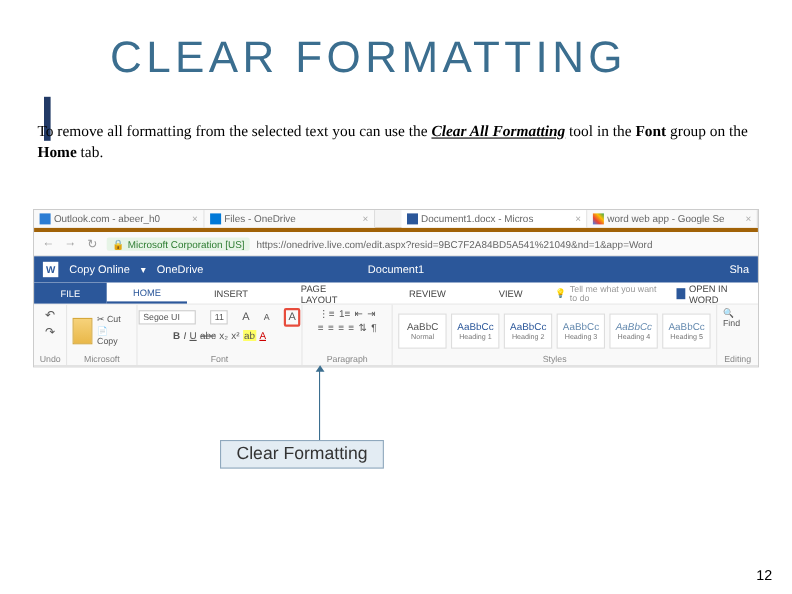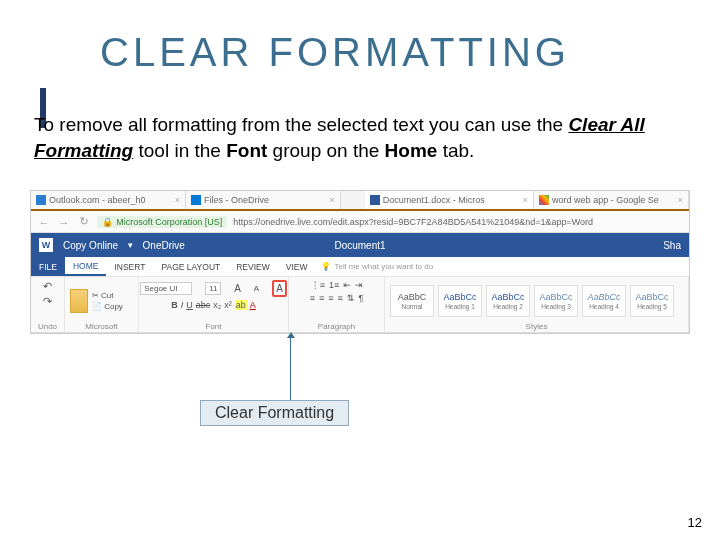--- a/index.html
+++ b/index.html
@@ -1,45 +1,45 @@
 <!DOCTYPE html>
 <html><head>
 <meta charset="utf-8">
 <style>
   * { box-sizing: border-box; margin: 0; padding: 0; }
   body { width: 720px; height: 540px; background: #fff; font-family: "Segoe UI", Arial, sans-serif; position: relative; overflow: hidden; }
   .slide { width: 720px; height: 540px; position: relative; }
   .title-wrap { position: absolute; top: 30px; left: 40px; }
   .title-bar { position: absolute; left: 0; top: 58px; width: 6px; height: 40px; background: #223a66; }
   .title { font-size: 40px; letter-spacing: 4px; color: #3b6e8f; font-weight: 400; font-family: Arial, sans-serif; margin-left: 60px; }
-  .body-text { position: absolute; top: 112px; left: 34px; width: 650px; font-family: Liberation Sans, sans-serif; font-size: 19px; line-height: 1.35; color: #000; }
+  .body-text { position: absolute; top: 112px; left: 34px; width: 650px; font-family: Liberation Serif, serif; font-size: 14px; line-height: 1.35; color: #000; }
   .body-text .underline { text-decoration: underline; font-style: italic; font-weight: bold; }
   .body-text .bold { font-weight: bold; }
 
   .browser { position: absolute; top: 190px; left: 30px; width: 660px; border: 1px solid #ccc; background: #fff; font-size: 10px; color: #555; }
-  .tabstrip { display: flex; height: 20px; background: #f4f4f4; border-bottom: 2px solid #a16207; align-items: stretch; }
+  .tabstrip { display: flex; height: 20px; background: #f4f4f4; border-bottom: 4px solid #a16207; align-items: stretch; }
   .tab { display: flex; align-items: center; gap: 3px; padding: 0 5px; border-right: 1px solid #ddd; background: #f9f9f9; font-size: 9px; color: #666; white-space: nowrap; overflow: hidden; min-width: 0; }
   .tab.active { background: #fff; margin-left: 24px; }
   .tab .x { margin-left: auto; color: #aaa; font-size: 9px; }
   .favicon { width: 10px; height: 10px; background: #2b7cd3; display: inline-block; }
   .favicon.drive { background: #0078d7; }
   .favicon.goog { background: linear-gradient(45deg,#4285f4,#ea4335,#fbbc05,#34a853); }
   .addrbar { display: flex; align-items: center; height: 22px; padding: 0 6px; gap: 6px; background: #fafafa; border-bottom: 1px solid #e0e0e0; }
   .nav-btn { width: 14px; height: 14px; color: #999; font-size: 11px; text-align: center; }
   .lock-badge { background: #e6f4e6; color: #2e7d32; padding: 1px 5px; font-size: 9px; border-radius: 2px; display: flex; align-items: center; gap: 3px; }
   .url { flex: 1; font-size: 9px; color: #666; white-space: nowrap; overflow: hidden; }
 
   .app-header { display: flex; align-items: center; height: 24px; background: #2b579a; color: #fff; font-size: 10px; padding: 0 8px; gap: 10px; }
   .app-header .w-icon { width: 14px; height: 14px; background: #fff; color: #2b579a; font-weight: bold; font-size: 9px; display: flex; align-items: center; justify-content: center; }
   .app-header .chev { font-size: 9px; }
   .app-header .doc { position: absolute; left: 50%; transform: translateX(-50%); }
   .app-header .share { margin-left: auto; }
 
   .ribbon-tabs { display: flex; height: 20px; background: #fff; border-bottom: 1px solid #e3e3e3; font-size: 9px; align-items: stretch; }
-  .rtab { padding: 0 8px; display: flex; align-items: center; color: #444; text-transform: uppercase; font-size: 8.5px; }
+  .rtab { padding: 0 24px; display: flex; align-items: center; color: #444; text-transform: uppercase; font-size: 8.5px; }
   .rtab.file { background: #2b579a; color: #fff; }
   .rtab.active { border-bottom: 2px solid #2b579a; color: #2b579a; }
   .tellme { flex: 0 1 auto; padding: 0 6px; color: #999; display: flex; align-items: center; gap: 3px; font-size: 8px; text-transform: none; }
   .bulb { color: #f0a500; }
   .openin { padding: 0 8px; display: flex; align-items: center; gap: 3px; font-size: 8.5px; color: #444; }
 
   .ribbon { display: flex; height: 56px; background: #f9f9f9; border-bottom: 1px solid #dcdcdc; }
   .grp { display: flex; flex-direction: column; border-right: 1px solid #e6e6e6; padding: 3px 5px 1px; }
   .grp-body { flex: 1; display: flex; align-items: center; gap: 4px; }
   .grp-label { font-size: 8px; color: #888; text-align: center; margin-top: 1px; }
@@ -134,20 +134,24 @@
       <div class="rtab file">FILE</div>
       <div class="rtab active">HOME</div>
       <div class="rtab">INSERT</div>
       <div class="rtab">PAGE LAYOUT</div>
       <div class="rtab">REVIEW</div>
       <div class="rtab">VIEW</div>
       <div class="tellme">
           <span class="bulb">💡</span>
           <span>Tell me what you want to do</span>
         </div>
+      <div class="openin">
+          <span style="width:10px;height:10px;background:#2b579a;display:inline-block"></span>
+          <span>OPEN IN WORD</span>
+        </div>
     </div>
 
     <div class="ribbon">
       <div class="grp" style="width:34px">
         <div class="grp-body col">
           <span class="btn-ico">↶</span>
           <span class="btn-ico">↷</span>
         </div>
         <div class="grp-label">Undo</div>
       </div>
@@ -229,20 +233,26 @@
               <div class="name">Heading 4</div>
             </div>
             <div class="style-box h5">
               <div class="preview">AaBbCc</div>
               <div class="name">Heading 5</div>
             </div>
           </div>
         <div class="grp-label">Styles</div>
       </div>
 
+      <div class="grp" style="width:42px;border-right:none">
+        <div class="grp-body find-col">
+          <span>🔍 <span>Find</span></span>
+        </div>
+        <div class="grp-label">Editing</div>
+      </div>
     </div>
   </div>
 
   <div class="callout-line" style="left:290px; top:336px;"></div>
   <div class="callout">Clear Formatting</div>
 
   <div class="pagenum">12</div>
 </div>
 
 </body></html>

